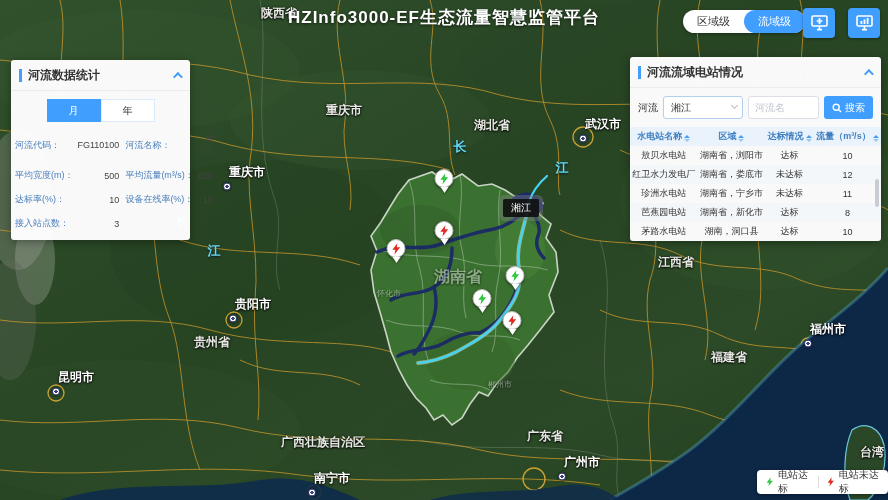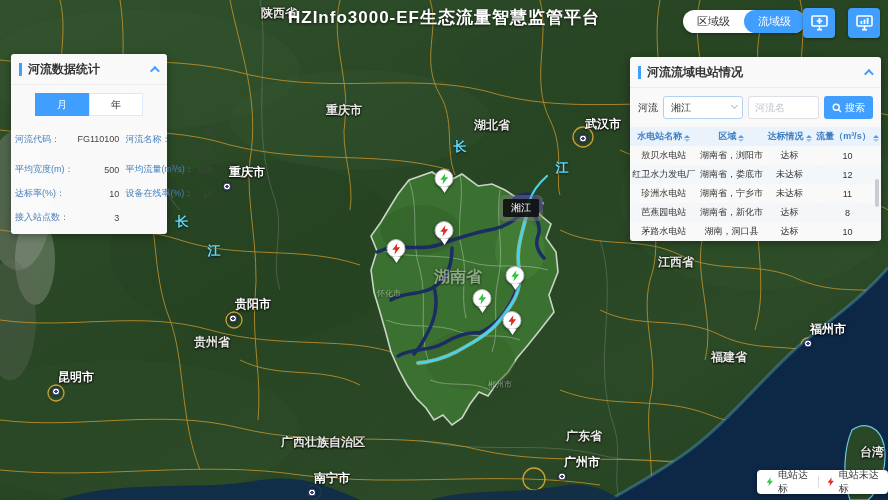--- a/index.html
+++ b/index.html
@@ -36,21 +36,21 @@
   .iconbtn{position:absolute;top:8px;z-index:11;width:32px;height:30px;background:#409eff;border:none;border-radius:4px;
     display:flex;align-items:center;justify-content:center;cursor:pointer;box-shadow:0 1px 3px rgba(0,0,0,.35);}
   
   .panel{position:absolute;z-index:12;background:rgba(255,255,255,.97);border-radius:3px;box-shadow:0 2px 8px rgba(0,0,0,.35);}
   .panel-hd{display:flex;align-items:center;padding:7px 10px 6px 8px;border-bottom:1px solid #ececec;}
   .panel-hd .bar{width:3px;height:13px;background:#409eff;margin-right:6px;}
   .panel-hd .ttl{flex:1;font-size:12px;font-weight:bold;color:#333;}
   .chev-up{width:7px;height:7px;border-top:2px solid #409eff;border-right:2px solid #409eff;
     transform:rotate(-45deg) translateY(2px);cursor:pointer;}
   
-  #leftPanel{left:11px;top:54px;width:156px;}
+  #leftPanel{left:11px;top:60px;width:179px;}
   .tabs{display:flex;justify-content:center;margin:8px 0 6px;}
   .tab{width:54px;text-align:center;font-size:10px;line-height:21px;background:#fff;color:#333;
     border:1px solid #d9ecff;cursor:pointer;}
   .tab.active{background:#409eff;color:#fff;border-color:#409eff;}
   #statsFields{display:grid;grid-template-columns:max-content 1fr max-content 1fr;
     padding:4px 4px 10px;row-gap:11px;column-gap:4px;font-size:9px;align-items:center;}
   #statsFields .lbl{color:#4a7fbe;}
   #statsFields .val{color:#444;text-align:right;padding-right:2px;}
   
   #rightPanel{left:630px;top:57px;width:251px;}
@@ -197,21 +197,21 @@
       <div class="maplabel province" style="left: 279px; top: 13px;">陕西省</div>
       <div class="maplabel province" style="left: 344px; top: 110px;">重庆市</div>
       <div class="maplabel city" style="left: 227px; top: 172px;">重庆市<span class="citydot"></span></div>
       <div class="maplabel province" style="left: 492px; top: 125px;">湖北省</div>
       <div class="maplabel city" style="left: 583px; top: 124px;">武汉市<span class="citydot"></span></div>
       <div class="maplabel city" style="left: 233px; top: 304px; font-family: Liberation Serif, serif;">贵阳市<span class="citydot"></span></div>
       <div class="maplabel province" style="left: 212px; top: 342px;">贵州省</div>
       <div class="maplabel city" style="left: 56px; top: 377px;">昆明市<span class="citydot"></span></div>
       <div class="maplabel province" style="left: 323px; top: 442px;">广西壮族自治区</div>
       <div class="maplabel city" style="left: 312px; top: 478px;">南宁市<span class="citydot"></span></div>
-      <div class="maplabel province" style="left: 545px; top: 436px; margin-left: 39px;">广东省</div>
+      <div class="maplabel province" style="left: 545px; top: 436px;">广东省</div>
       <div class="maplabel city" style="left: 562px; top: 462px;">广州市<span class="citydot"></span></div>
       <div class="maplabel province" style="left: 640px; top: 262px; margin-left: 36px;">江西省</div>
       <div class="maplabel city" style="left: 808px; top: 329px;">福州市<span class="citydot"></span></div>
       <div class="maplabel province" style="left: 729px; top: 357px;">福建省</div>
       <div class="maplabel province" style="left: 872px; top: 452px;">台湾</div>
       <div class="maplabel river" style="left: 460px; top: 147px;">长</div>
       <div class="maplabel river" style="left: 562px; top: 168px;">江</div>
       <div class="maplabel river" style="left: 182px; top: 222px;">长</div>
       <div class="maplabel river" style="left: 214px; top: 251px;">江</div>
       <div class="maplabel faint-province" style="left: 458px; top: 277px;">湖南省</div>

